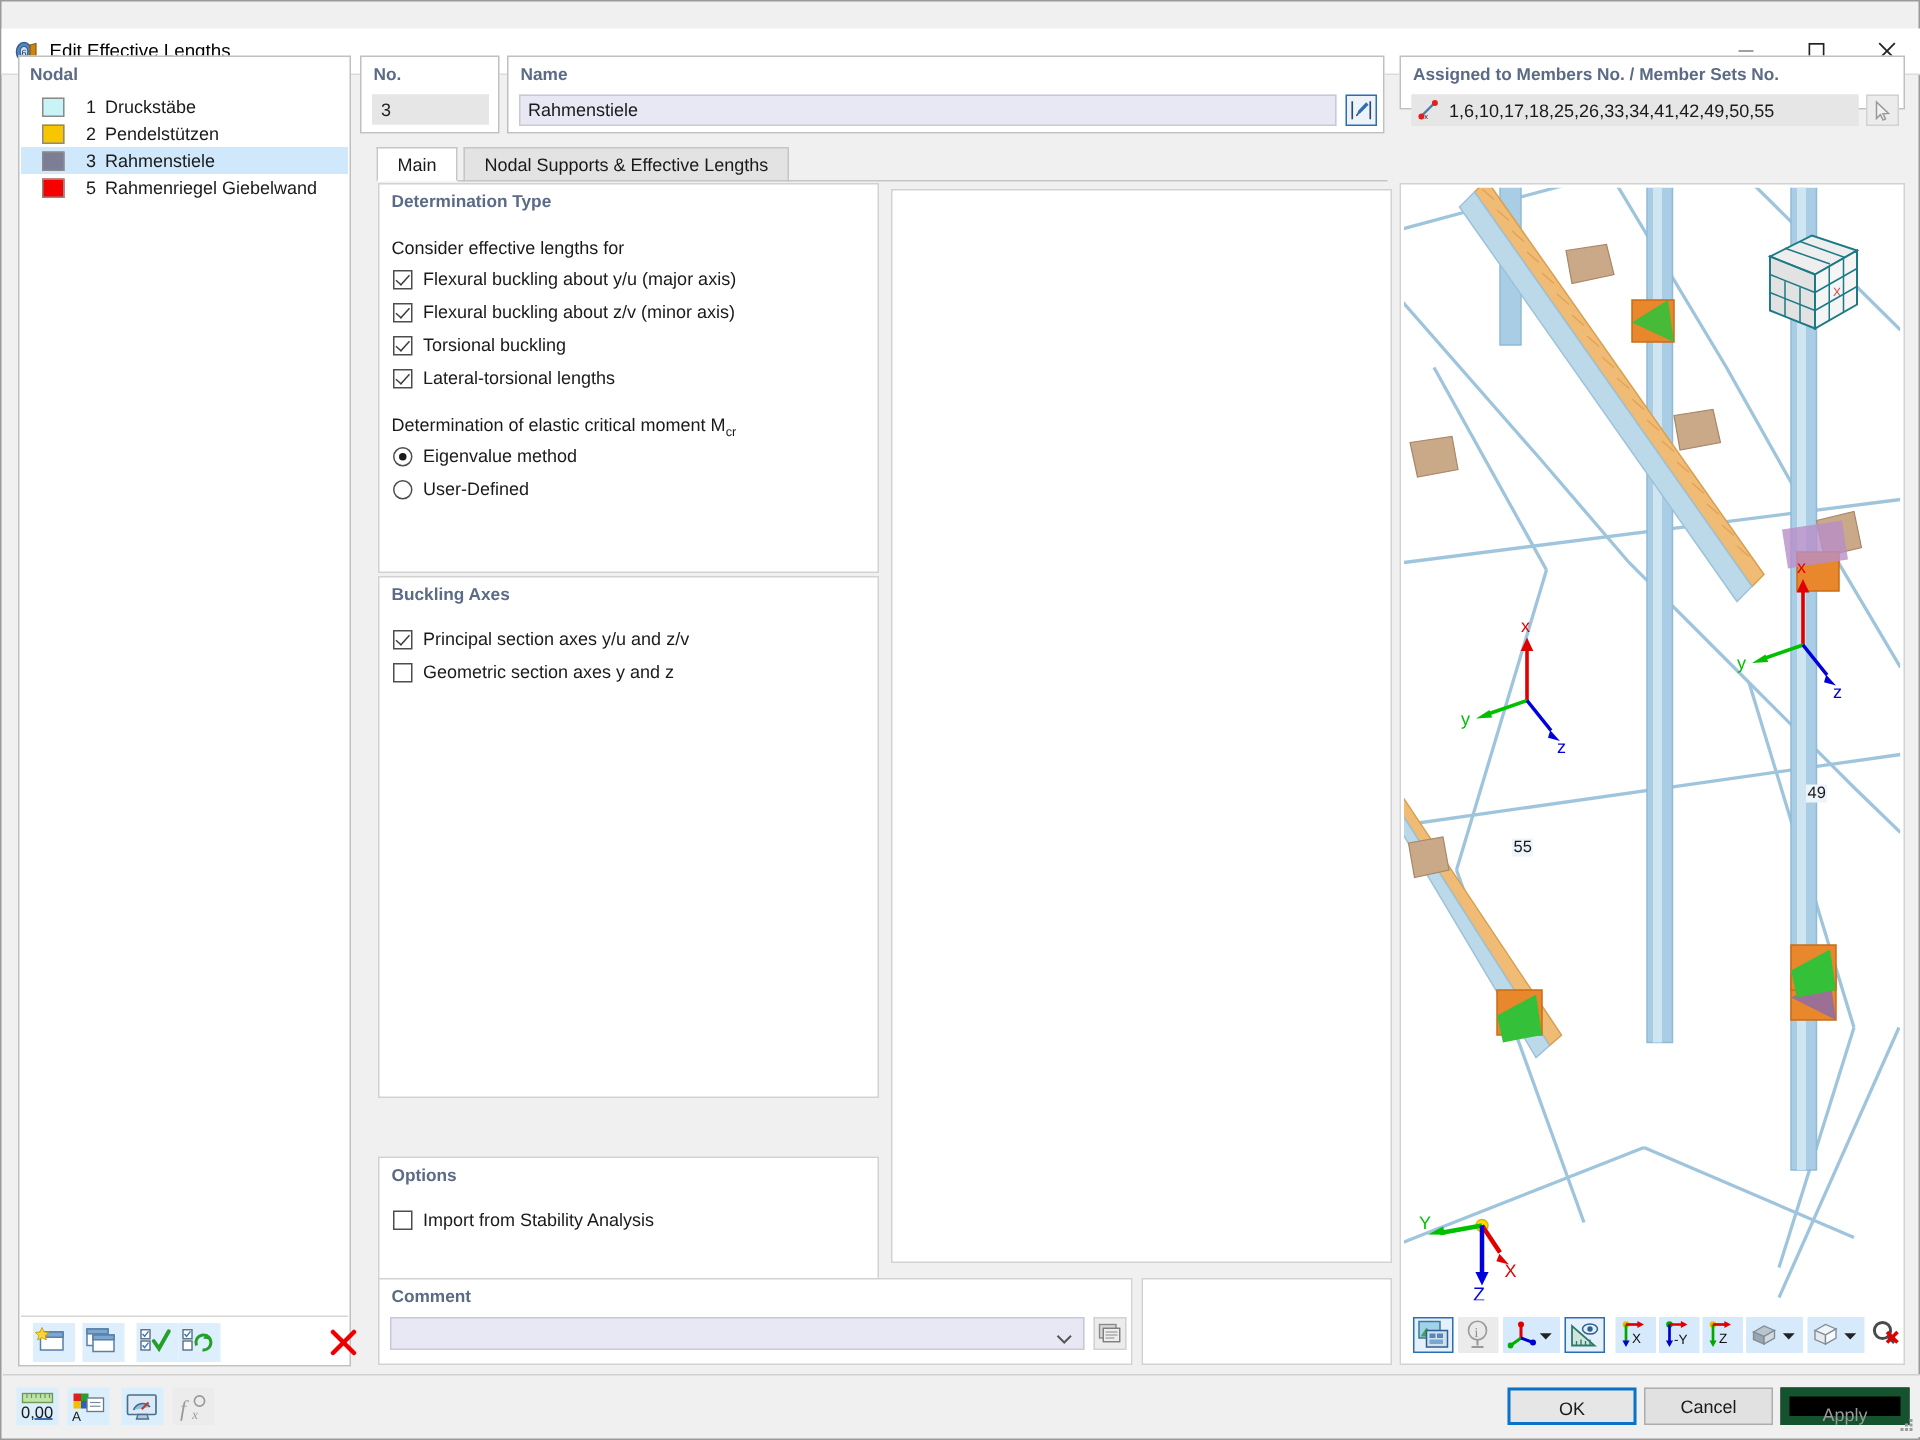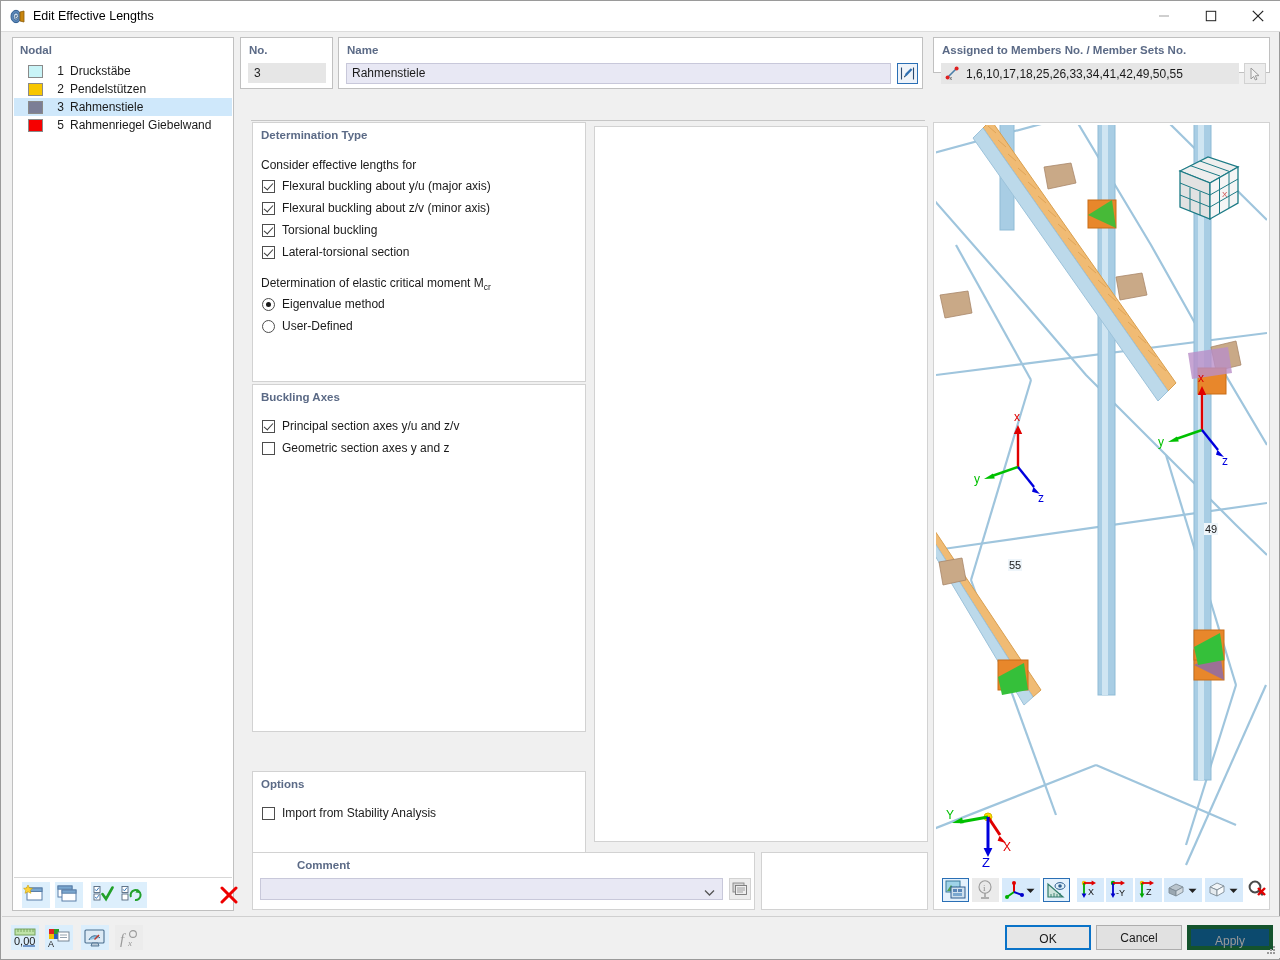--- a/index.html
+++ b/index.html
@@ -6,21 +6,21 @@
   body{
     width:1280px;height:960px;overflow:hidden;
     font-family:"Liberation Sans", sans-serif;
     font-size:12px;
     color:#1a1a1a;
     background:#f0f0f0;
   }
   .window{position:absolute;inset:0;background:#f0f0f0;border:1px solid #9a9a9a;box-sizing:border-box;}
 
   
-  .titlebar{position:absolute;left:0;top:0;width:1280px;height:31px;background:#ffffff;
+  .titlebar{position:absolute;left:0;top:18px;width:1280px;height:31px;background:#ffffff;
             border-bottom:1px solid #dcdcdc;box-sizing:border-box;}
   .title-icon{position:absolute;left:8px;top:7px;width:17px;height:17px;}
   .title-text{position:absolute;left:32px;top:8px;font-size:12.5px;color:#000;}
   .wbtn{position:absolute;top:0;width:46px;height:30px;cursor:default;}
   .wbtn svg{position:absolute;left:50%;top:50%;transform:translate(-50%,-50%);}
   .wbtn-min{right:94px;} .wbtn-max{right:47px;} .wbtn-close{right:0px;}
 
   
   .listpanel{position:absolute;left:11px;top:36px;width:222px;height:874px;background:#fff;
              border:1px solid #c0c0c0;box-sizing:border-box;}
@@ -79,42 +79,42 @@
   .cbrow{position:absolute;height:18px;}
   .cbox{position:absolute;left:0;top:1px;width:13px;height:13px;border:1px solid #4d4d4d;background:#fff;box-sizing:border-box;}
   .cbox.checked::after{content:"";position:absolute;left:3px;top:0px;width:4px;height:8px;
      border:solid #3a3a3a;border-width:0 1.6px 1.6px 0;transform:rotate(42deg);}
   .cbtext{position:absolute;left:20px;top:0px;font-size:12px;white-space:nowrap;}
   .radio{position:absolute;left:0;top:1px;width:13px;height:13px;border:1px solid #4d4d4d;border-radius:50%;background:#fff;box-sizing:border-box;}
   .radio.on::after{content:"";position:absolute;left:3px;top:3px;width:5px;height:5px;border-radius:50%;background:#1a1a1a;}
 
   
   .comment-box{position:absolute;left:251px;top:851px;width:503px;height:58px;background:#fff;border:1px solid #d2d2d2;box-sizing:border-box;}
-  .comment-lbl{position:absolute;left:8px;top:6px;margin-left:36px;}
+  .comment-lbl{position:absolute;left:8px;top:6px;}
   .comment-field{position:absolute;left:7px;top:25px;width:463px;height:22px;background:#e8e8f4;border:1px solid #c8c8da;box-sizing:border-box;}
   .comment-caret{position:absolute;right:7px;top:7px;}
   .comment-btn{position:absolute;left:476px;top:25px;width:22px;height:22px;background:#ececec;border:1px solid #d2d2d2;box-sizing:border-box;}
 
   
   .view-outer{position:absolute;left:932px;top:121px;width:337px;height:788px;background:#fff;border:1px solid #d2d2d2;box-sizing:border-box;}
   .view-canvas{position:absolute;left:2px;top:2px;width:331px;height:742px;background:#fff;overflow:hidden;}
   .view-toolbar{position:absolute;left:2px;bottom:2px;width:331px;height:34px;background:#fff;}
   .vbtn{position:absolute;top:5px;height:24px;background:#d7eafb;border:1px solid transparent;box-sizing:border-box;}
   .vbtn.framed{border:1px solid #2a6fb5;background:#e4f1fc;}
   .vbtn.dis{background:#ebebeb;}
   .vbtn.none{background:transparent;border:none;}
 
   
   .statusbar{position:absolute;left:1px;bottom:1px;width:1278px;height:42px;background:#f0f0f0;border-top:1px solid #d0d0d0;box-sizing:border-box;}
   .sbtn{position:absolute;top:8px;width:28px;height:25px;background:#dbeefc;border:1px solid transparent;box-sizing:border-box;}
   .sbtn.dis{background:#ececec;}
   .dlgbtn{position:absolute;top:8px;height:25px;line-height:24px;text-align:center;font-size:12px;
           background:#e1e1e1;border:1px solid #adadad;box-sizing:border-box;}
   .dlgbtn.primary{background:#e6e6e6;border:2px solid #0a73c8;}
-  .dlgbtn.dis{color:#9a9a9a;background:#0c4a6e;border:4px solid #14532d;}
+  .dlgbtn.dis{color:#9a9a9a;background:#000000;border:6px solid #14532d;}
   .resizer{position:absolute;right:4px;bottom:3px;width:11px;height:11px;}
   .sub{font-size:8.5px;vertical-align:sub;}
 </style>
 </head>
 <body>
 
 <div class="window">
 
   <div class="titlebar">
     <span class="title-icon">
@@ -241,41 +241,45 @@
         <text x="4.5" y="13.6" font-size="5" fill="#333" font-family="Liberation Sans, sans-serif">x</text>
       </svg>
     </span>
     <div class="assign-pick">
       <svg width="16" height="16" viewBox="0 0 16 16" style="margin:2px 0 0 2px">
         <path d="M4 2 L4 13 L6.6 10.4 L8.4 14 L10 13.2 L8.3 9.8 L12 9.6 Z" fill="#f2f2f2" stroke="#9a9a9a" stroke-width="1"></path>
       </svg>
     </div>
   </div>
 
+  <div class="tabstrip">
+    <div class="tab active" style="left:0">Main</div>
+    <div class="tab" style="left:58px">Nodal Supports &amp; Effective Lengths</div>
+  </div>
   <div class="tab-underline"></div>
 
   <div class="grp g-det">
     <div class="panel-hdr grp-title">Determination Type</div>
     <div class="sub-lbl" style="left:8px;top:35px">Consider effective lengths for</div>
 
     <div class="cbrow" style="left:9px;top:56px">
       <span class="cbox checked"></span>
       <span class="cbtext">Flexural buckling about y/u (major axis)</span>
     </div>
     <div class="cbrow" style="left:9px;top:78px">
       <span class="cbox checked"></span>
       <span class="cbtext">Flexural buckling about z/v (minor axis)</span>
     </div>
     <div class="cbrow" style="left:9px;top:100px">
       <span class="cbox checked"></span>
       <span class="cbtext">Torsional buckling</span>
     </div>
     <div class="cbrow" style="left:9px;top:122px">
       <span class="cbox checked"></span>
-      <span class="cbtext">Lateral-torsional section</span>
+      <span class="cbtext">Lateral-torsional lengths</span>
     </div>
 
     <div class="sub-lbl" style="left:8px;top:153px">
       <span>Determination of elastic critical moment M</span><span class="sub">cr</span>
     </div>
 
     <div class="cbrow" style="left:9px;top:174px">
       <span class="radio on"></span>
       <span class="cbtext">Eigenvalue method</span>
     </div>

